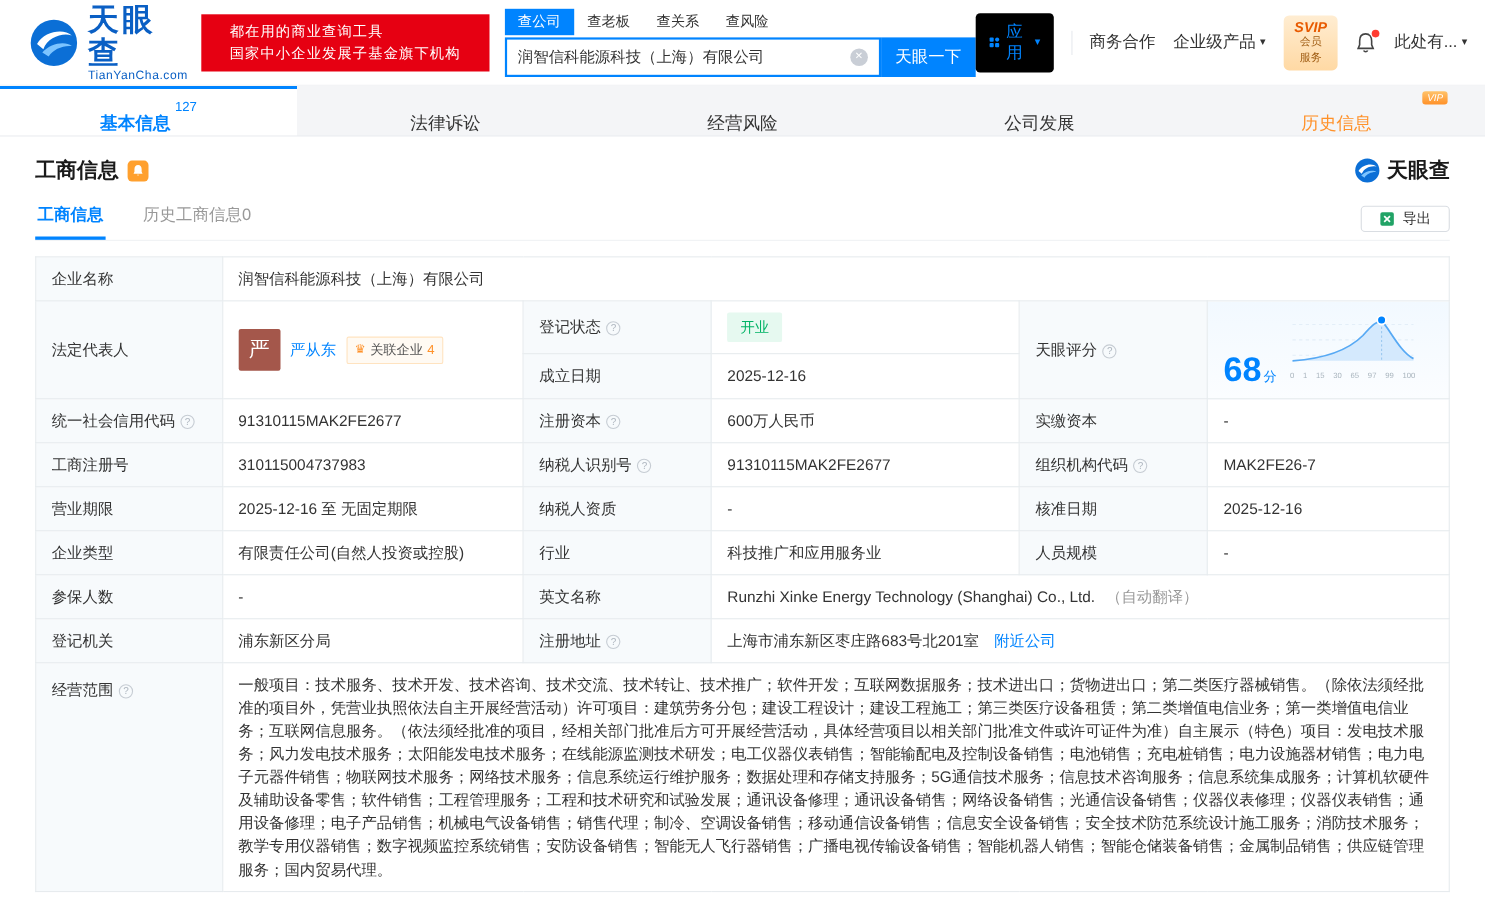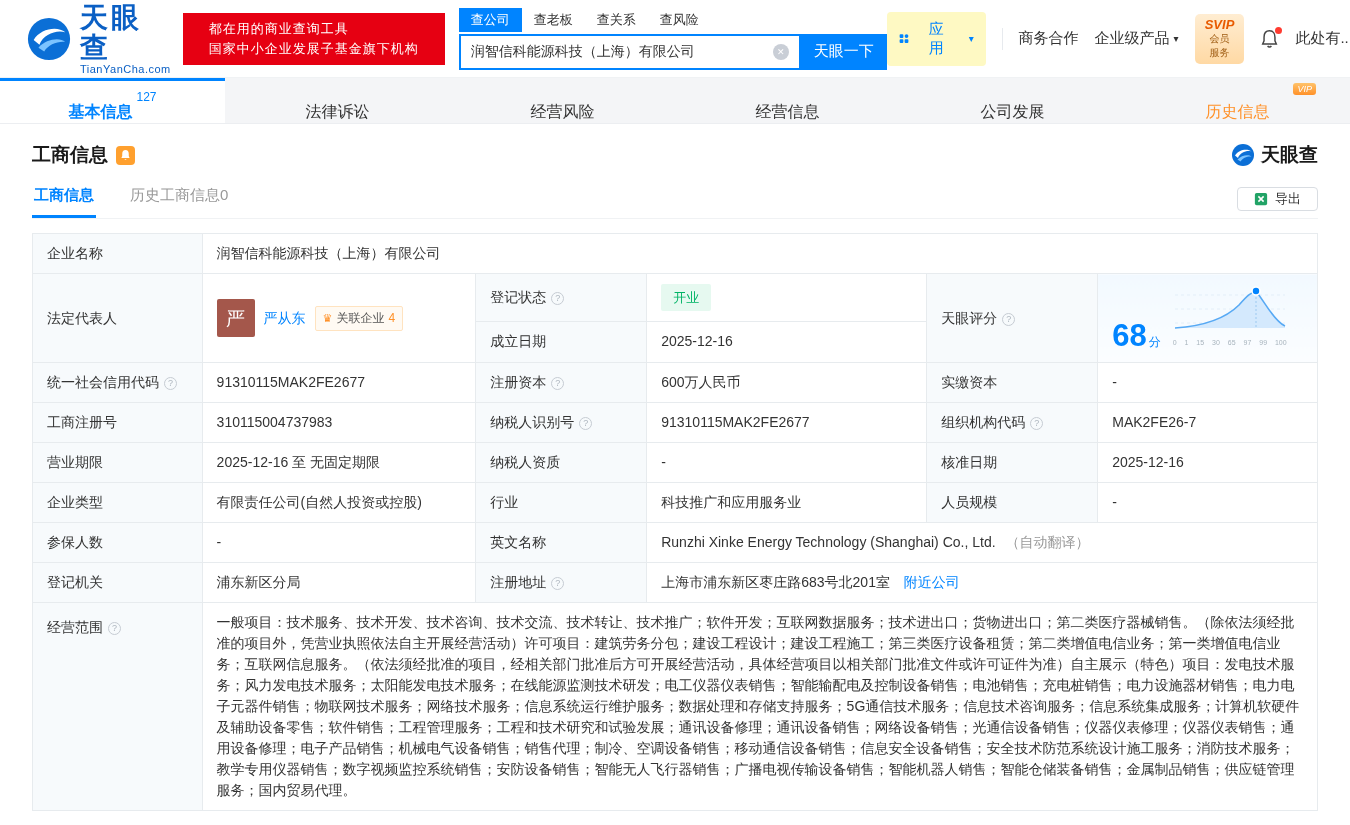--- a/index.html
+++ b/index.html
@@ -22,21 +22,21 @@
   .search-tab.active { background:#0084ff; color:#fff; }
   .search-row { display:flex; margin-top:2px; }
   .search-input { width:342px; height:36px; border:2px solid #0084ff; display:flex;
     align-items:center; padding:0 10px; background:#fff; }
   .search-input input { border:none; outline:none; flex:1; font-size:14px; color:#333; background:transparent; }
   .clear-icon { width:16px; height:16px; border-radius:50%; background:#c9ced6; color:#fff;
     font-size:9px; display:flex; align-items:center; justify-content:center; cursor:pointer; }
   .search-btn { width:86px; height:36px; background:#0084ff; color:#fff; border:none;
     font-size:15px; cursor:pointer; font-family:inherit; }
   .header-right { margin-left:auto; display:flex; align-items:center; gap:16px; }
-  .apps-btn { display:flex; align-items:center; gap:20px; background:#fef9c3; color:#0084ff;
+  .apps-btn { display:flex; align-items:center; gap:6px; background:#000000; color:#0084ff;
     font-size:15px; padding:8px 12px; border-radius:4px; cursor:pointer; }
   .caret { font-size:10px; color:inherit; }
   .divider { width:1px; height:22px; background:#e7eaee; }
   .menu-item { font-size:15px; color:#333; cursor:pointer; display:flex; align-items:center; gap:4px; white-space:nowrap; }
   .svip { background:linear-gradient(180deg,#ffedd2,#ffd9a4); border-radius:5px; padding:4px 10px;
     text-align:center; cursor:pointer; line-height:14px; }
   .svip .t { font-size:13px; font-weight:bold; font-style:italic; color:#e85a00; }
   .svip .b { font-size:10px; color:#a05d13; }
   .bell-wrap { position:relative; cursor:pointer; display:flex; }
   .bell-dot { position:absolute; top:-2px; right:-3px; width:7px; height:7px; background:#ff3b30; border-radius:50%; }
@@ -174,23 +174,20 @@
     <span>基本信息</span>
     <span class="nav-count">127</span>
   </div>
   <div class="nav-tab">
     <span>法律诉讼</span>
   </div>
   <div class="nav-tab">
     <span>经营风险</span>
   </div>
   <div class="nav-tab">
-    <span>经营信息</span>
-  </div>
-  <div class="nav-tab">
     <span>公司发展</span>
   </div>
   <div class="nav-tab viptab">
     <span>历史信息</span>
     <span class="vip-tag">VIP</span>
   </div>
 </nav>
 
 <main class="content">
 

